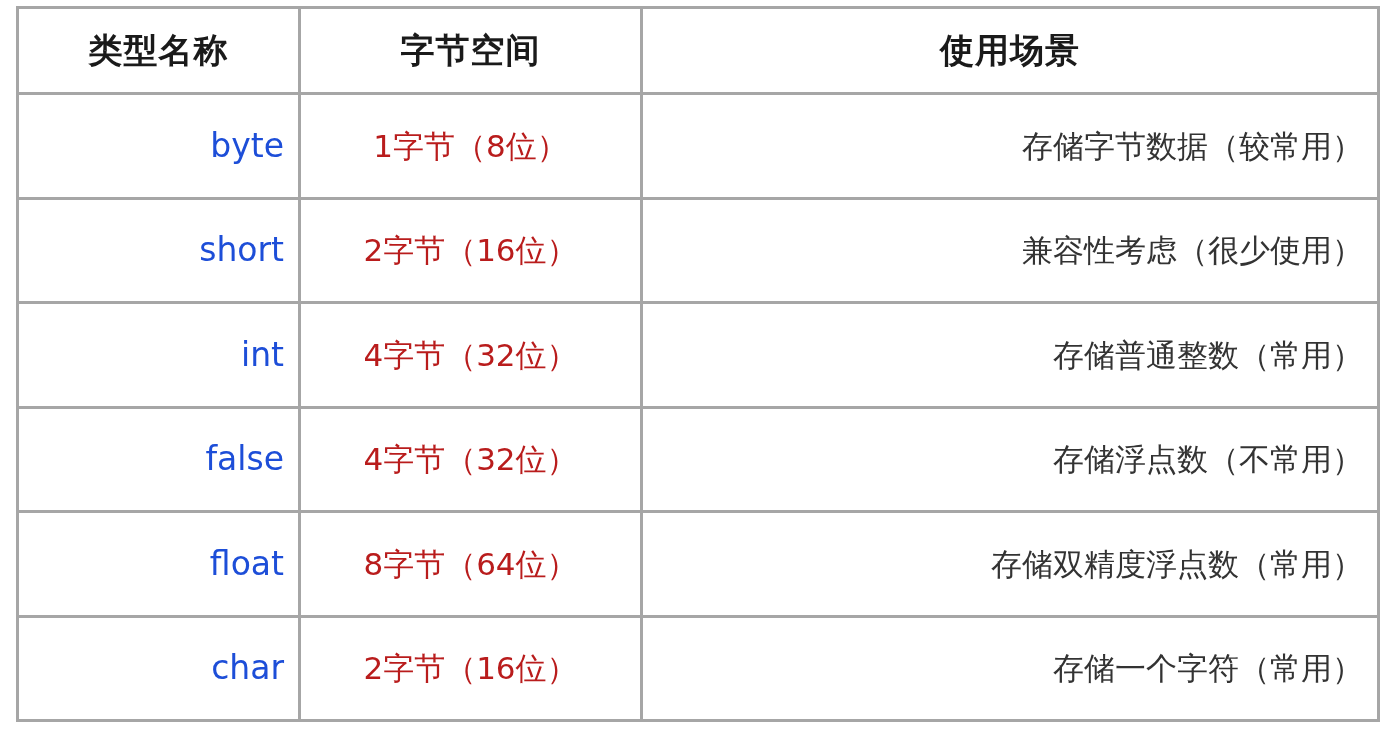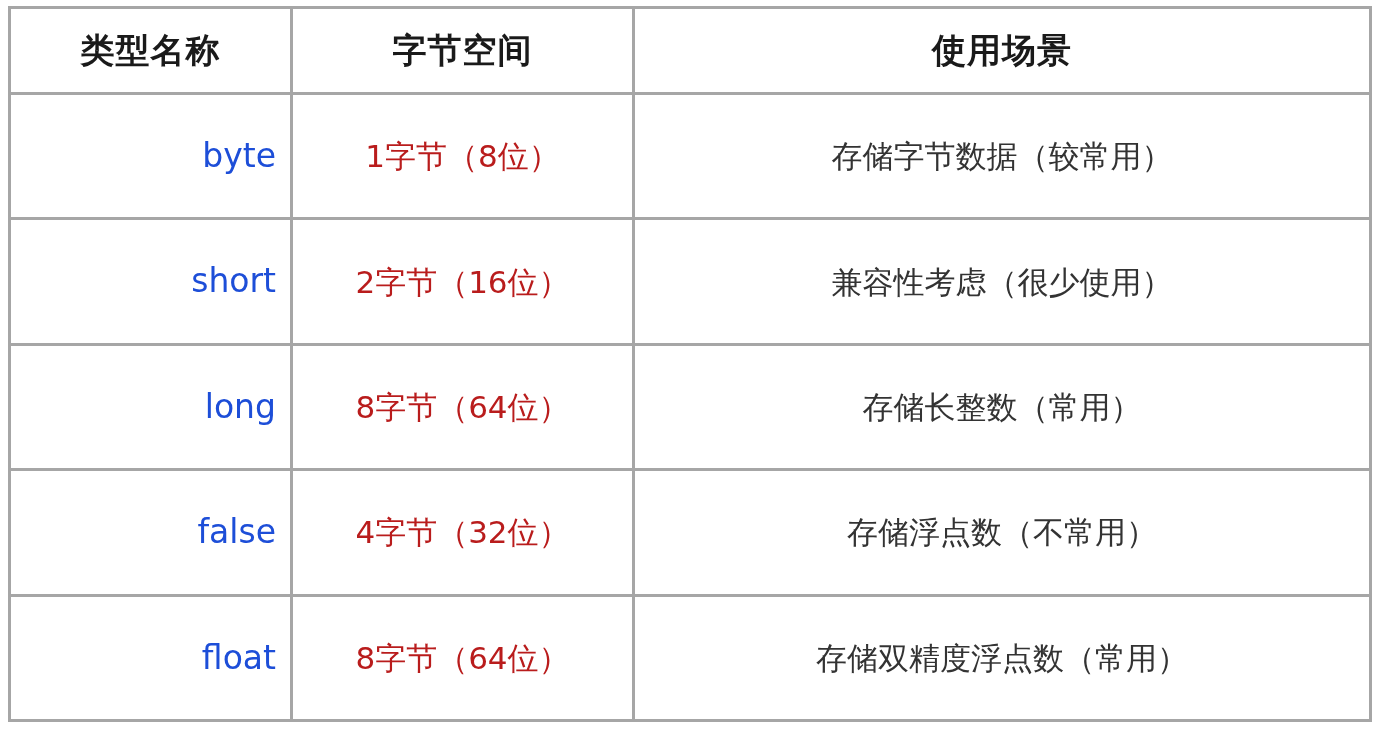--- a/index.html
+++ b/index.html
@@ -9,21 +9,21 @@
     width: 1383px;
     height: 731px;
     overflow: hidden;
   }
   body {
     font-family: "DejaVu Sans", "Liberation Sans", sans-serif;
   }
 
   #table-wrap {
     position: absolute;
-    left: 8px;
+    left: 16px;
     top: 6px;
     width: 1364px;
     height: 716px;
     box-sizing: border-box;
   }
 
   table.type-table {
     width: 100%;
     height: 100%;
     border-collapse: collapse;
@@ -71,21 +71,21 @@
     font-size: 33px;
     color: #1d4ed8;
     padding-right: 18px;
   }
   td.col-size {
     text-align: center;
     font-size: 31px;
     color: #b91c1c;
   }
   td.col-usage {
-    text-align: center;
+    text-align: right;
     font-size: 31px;
     color: #333333;
     padding-left: 18px;
   }
 </style>
 </head>
 <body>
 
 <div id="table-wrap">
   <table class="type-table">
@@ -106,29 +106,34 @@
         <td class="col-name">byte</td>
         <td class="col-size">1字节（8位）</td>
         <td class="col-usage">存储字节数据（较常用）</td>
       </tr>
       <tr>
         <td class="col-name">short</td>
         <td class="col-size">2字节（16位）</td>
         <td class="col-usage">兼容性考虑（很少使用）</td>
       </tr>
       <tr>
-        <td class="col-name">long</td>
-        <td class="col-size">8字节（64位）</td>
-        <td class="col-usage">存储长整数（常用）</td>
+        <td class="col-name">int</td>
+        <td class="col-size">4字节（32位）</td>
+        <td class="col-usage">存储普通整数（常用）</td>
       </tr>
       <tr>
         <td class="col-name">false</td>
         <td class="col-size">4字节（32位）</td>
         <td class="col-usage">存储浮点数（不常用）</td>
       </tr>
       <tr>
         <td class="col-name">float</td>
         <td class="col-size">8字节（64位）</td>
         <td class="col-usage">存储双精度浮点数（常用）</td>
       </tr>
+      <tr>
+        <td class="col-name">char</td>
+        <td class="col-size">2字节（16位）</td>
+        <td class="col-usage">存储一个字符（常用）</td>
+      </tr>
     </tbody>
   </table>
 </div>
 
 </body></html>

